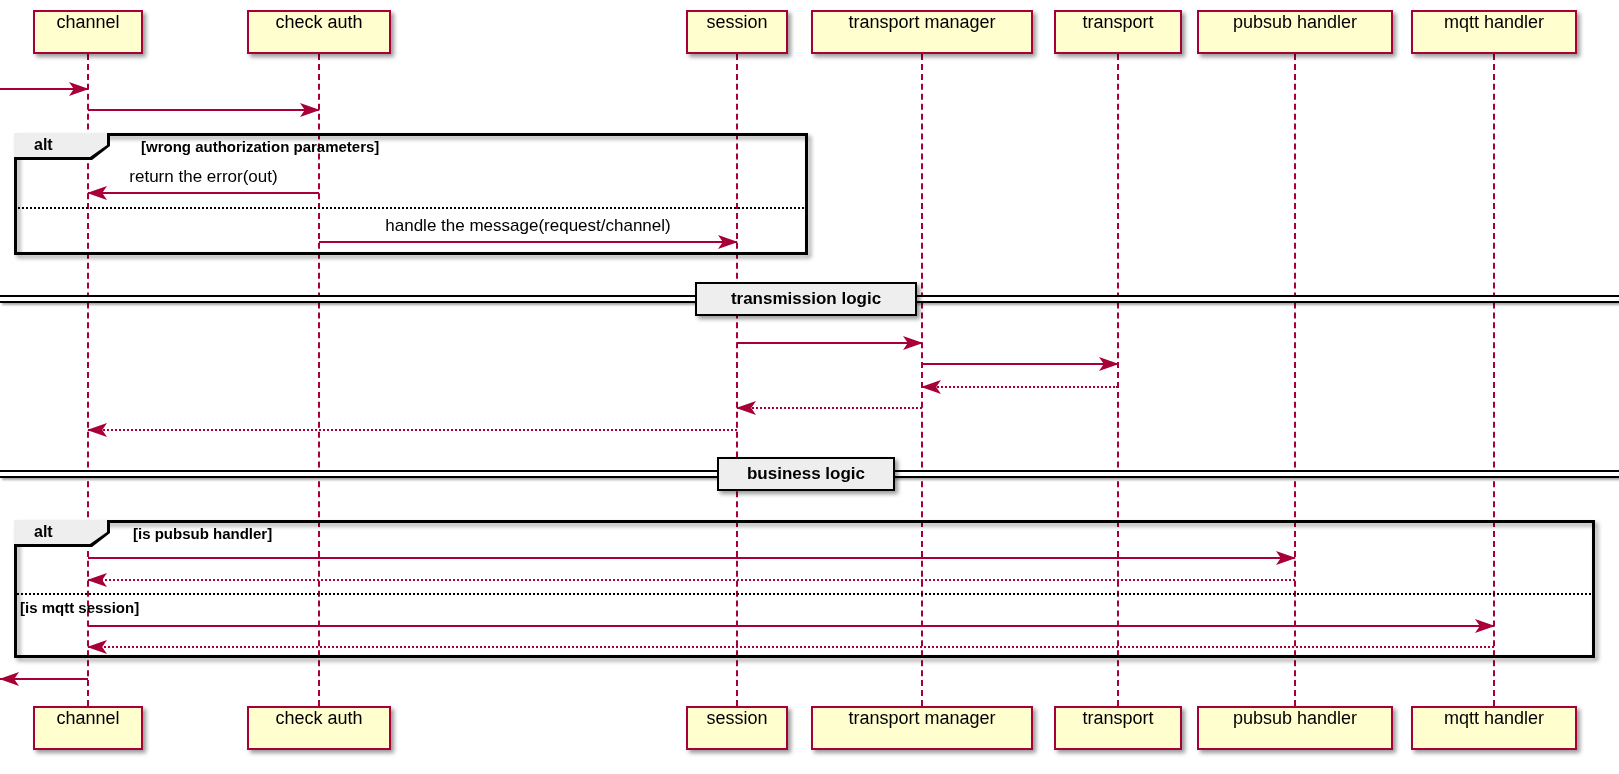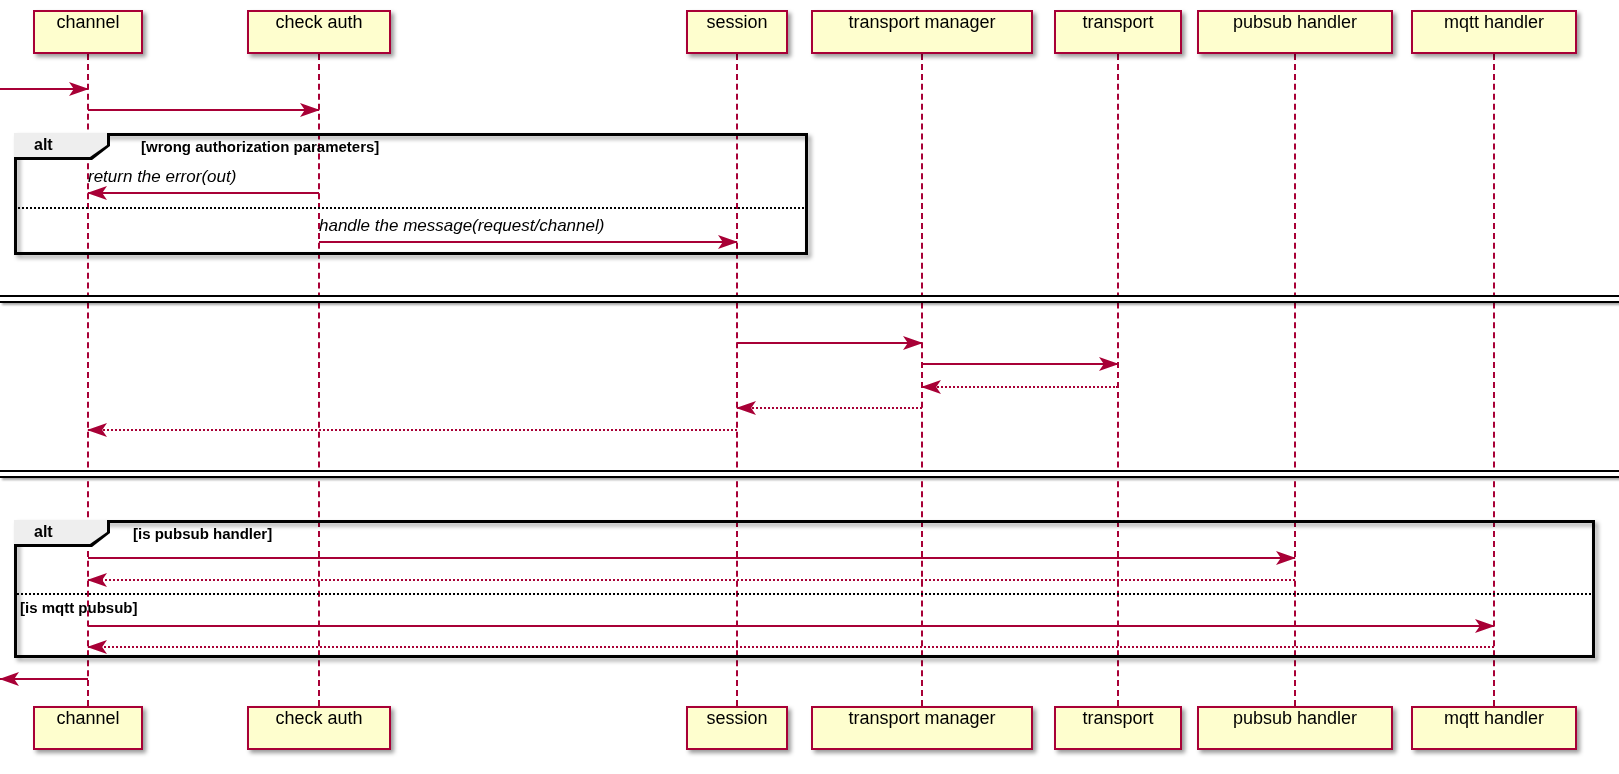--- a/index.html
+++ b/index.html
@@ -25,53 +25,59 @@
     font-weight:bold;font-size:16px;display:flex;align-items:center;padding-left:20px;}
   .frame-sep{position:absolute;height:0;border-top:2px dotted #000;z-index:4;}
   .cond{position:absolute;font-weight:bold;font-size:15px;white-space:nowrap;
     height:20px;line-height:20px;z-index:4;}
   .msg{position:absolute;height:0;z-index:4;}
   .mline{position:absolute;left:0;right:0;top:0;border-top:2px solid var(--line);}
   .mline.dotted{border-top-style:dotted;}
   .mhead{position:absolute;top:-6px;width:20px;height:14px;background:var(--line);}
   .mhead.hr{right:-1px;clip-path:polygon(0 0,100% 50%,0 100%,24% 50%);}
   .mhead.hl{left:-1px;clip-path:polygon(100% 0,0 50%,100% 100%,76% 50%);}
-  .mlabel{position:absolute;left:0;right:0;bottom:5px;text-align:left;
-    font-size:17px;white-space:nowrap;font-style:italic;}
+  .mlabel{position:absolute;left:0;right:0;bottom:5px;text-align:center;
+    font-size:17px;white-space:nowrap;}
   .pbox{position:absolute;background:var(--pfill);border:2px solid var(--line);
     display:flex;justify-content:center;z-index:5;
     filter:drop-shadow(3px 3px 2px rgba(0,0,0,.4));}
   .ptext{font-size:18px;white-space:nowrap;}
 </style>
 </head>
 <body>
 
 <div id="diagram" style="width: 1619px; height: 774px; --line: #A80036; --pfill: #FEFECE; --frame: #000000; --opfill: #EEEEEE;">
     <div class="lifeline" style="left: 87px; top: 54px; height: 652px;"></div>
     <div class="lifeline" style="left: 318px; top: 54px; height: 652px;"></div>
     <div class="lifeline" style="left: 736px; top: 54px; height: 652px;"></div>
     <div class="lifeline" style="left: 921px; top: 54px; height: 652px;"></div>
     <div class="lifeline" style="left: 1117px; top: 54px; height: 652px;"></div>
     <div class="lifeline" style="left: 1294px; top: 54px; height: 652px;"></div>
     <div class="lifeline" style="left: 1493px; top: 54px; height: 652px;"></div>
     <div class="divider-line" style="left: 0px; top: 295px; width: 1619px;"></div>
+    <div class="divider-box" style="left: 695px; top: 282px; width: 222px; height: 34px;">
+      <div class="divider-text">transmission logic</div>
+    </div>
     <div class="divider-line" style="left: 0px; top: 470px; width: 1619px;"></div>
+    <div class="divider-box" style="left: 717px; top: 457px; width: 178px; height: 34px;">
+      <div class="divider-text">business logic</div>
+    </div>
     <div class="frame" style="left: 14px; top: 133px; width: 794px; height: 122px;"></div>
     <div class="pent-outer" style="left: 14px; top: 133px;">
       <div class="pent-inner">alt</div>
     </div>
     <div class="frame-sep" style="left: 14px; top: 207px; width: 794px;"></div>
     <div class="cond" style="left: 141px; top: 137px;">[wrong authorization parameters]</div>
     <div class="frame" style="left: 14px; top: 520px; width: 1581px; height: 138px;"></div>
     <div class="pent-outer" style="left: 14px; top: 520px;">
       <div class="pent-inner">alt</div>
     </div>
     <div class="frame-sep" style="left: 14px; top: 593px; width: 1581px;"></div>
     <div class="cond" style="left: 133px; top: 524px;">[is pubsub handler]</div>
-    <div class="cond" style="left: 20px; top: 598px;">[is mqtt pubsub]</div>
+    <div class="cond" style="left: 20px; top: 598px;">[is mqtt session]</div>
     <div class="msg" style="left: 0px; top: 88px; width: 88px;">
       <div class="mline solid"></div>
       <div class="mhead hr"></div>
     </div>
     <div class="msg" style="left: 88px; top: 109px; width: 231px;">
       <div class="mline solid"></div>
       <div class="mhead hr"></div>
     </div>
     <div class="msg" style="left: 88px; top: 192px; width: 231px;">
       <div class="mline solid"></div>

